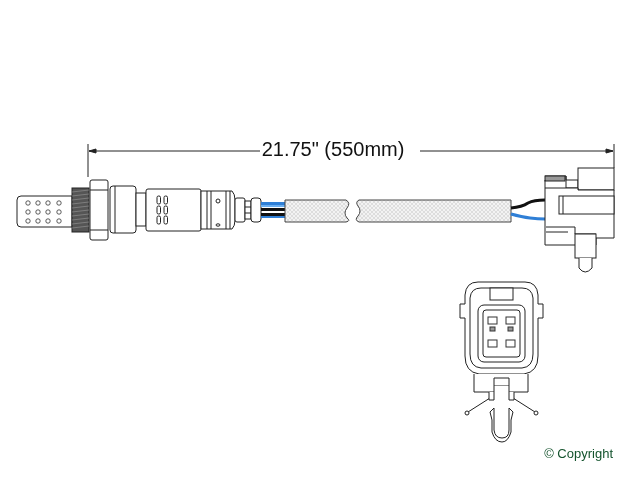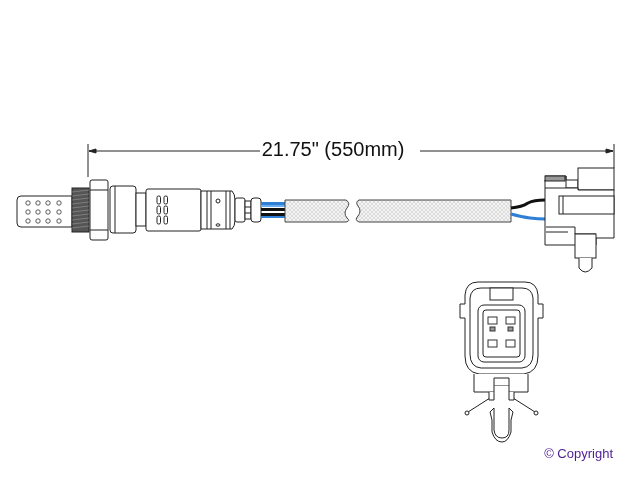--- a/index.html
+++ b/index.html
@@ -1,20 +1,20 @@
 <!DOCTYPE html>
 <html><head>
 <meta charset="utf-8">
 <style>
   html, body { margin: 0; padding: 0; background: #ffffff; }
   body { width: 640px; height: 480px; position: relative; overflow: hidden; font-family: "Liberation Sans", sans-serif; }
   #canvas { position: absolute; left: 0; top: 0; width: 640px; height: 480px; }
   .dim-label { position: absolute; left: 0; top: 138px; width: 640px; text-align: center; font-size: 20px; color: #111; letter-spacing: 0px; pointer-events: none; }
   .dim-label span { background: #fff; padding: 0 2px; position: relative; left: 13px; }
-  .copyright { position: absolute; right: 27px; top: 446px; font-size: 13px; color: #4c1d95; }
+  .copyright { position: absolute; right: 27px; top: 446px; font-size: 13px; color: #14532d; }
 </style>
 </head>
 <body>
 
 <svg id="canvas" viewBox="0 0 640 480" xmlns="http://www.w3.org/2000/svg">
   <defs>
     <pattern id="braid" width="4" height="4" patternUnits="userSpaceOnUse">
       <rect width="4" height="4" fill="#f3f3f3"></rect>
       <path d="M0 4 L4 0 M0 0 L4 4" stroke="#cfcfcf" stroke-width="0.6"></path>
     </pattern>

